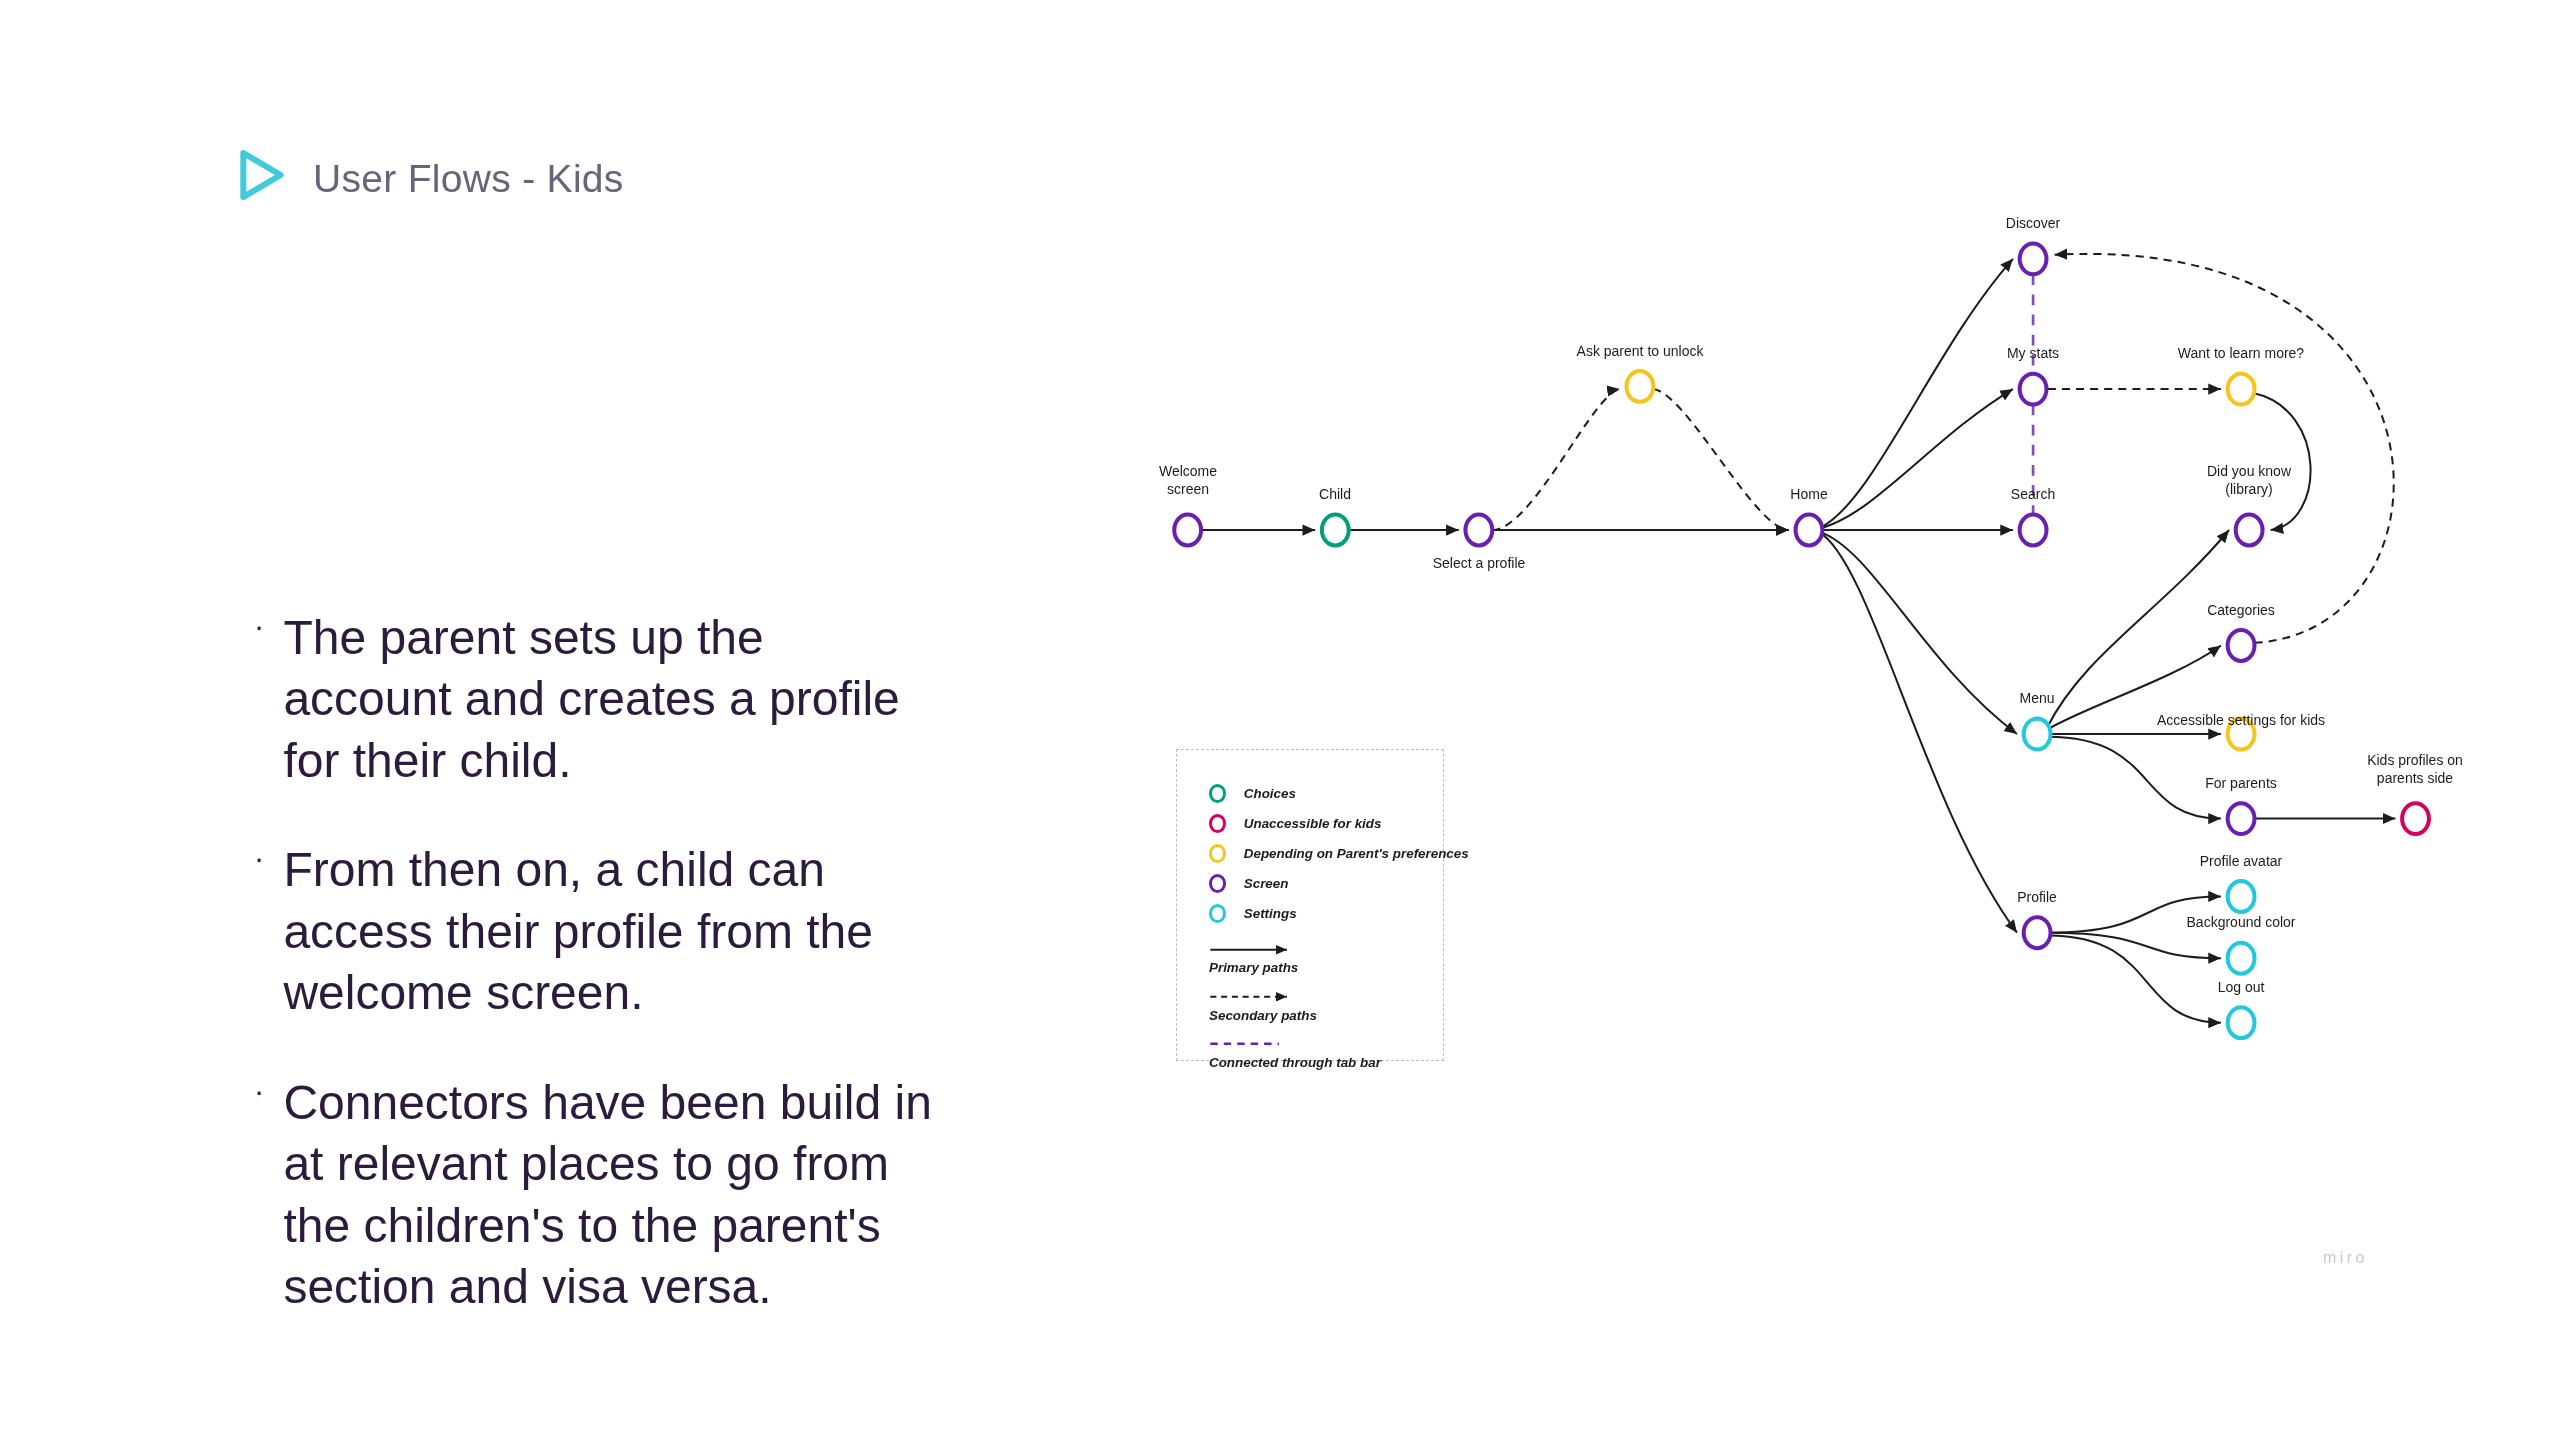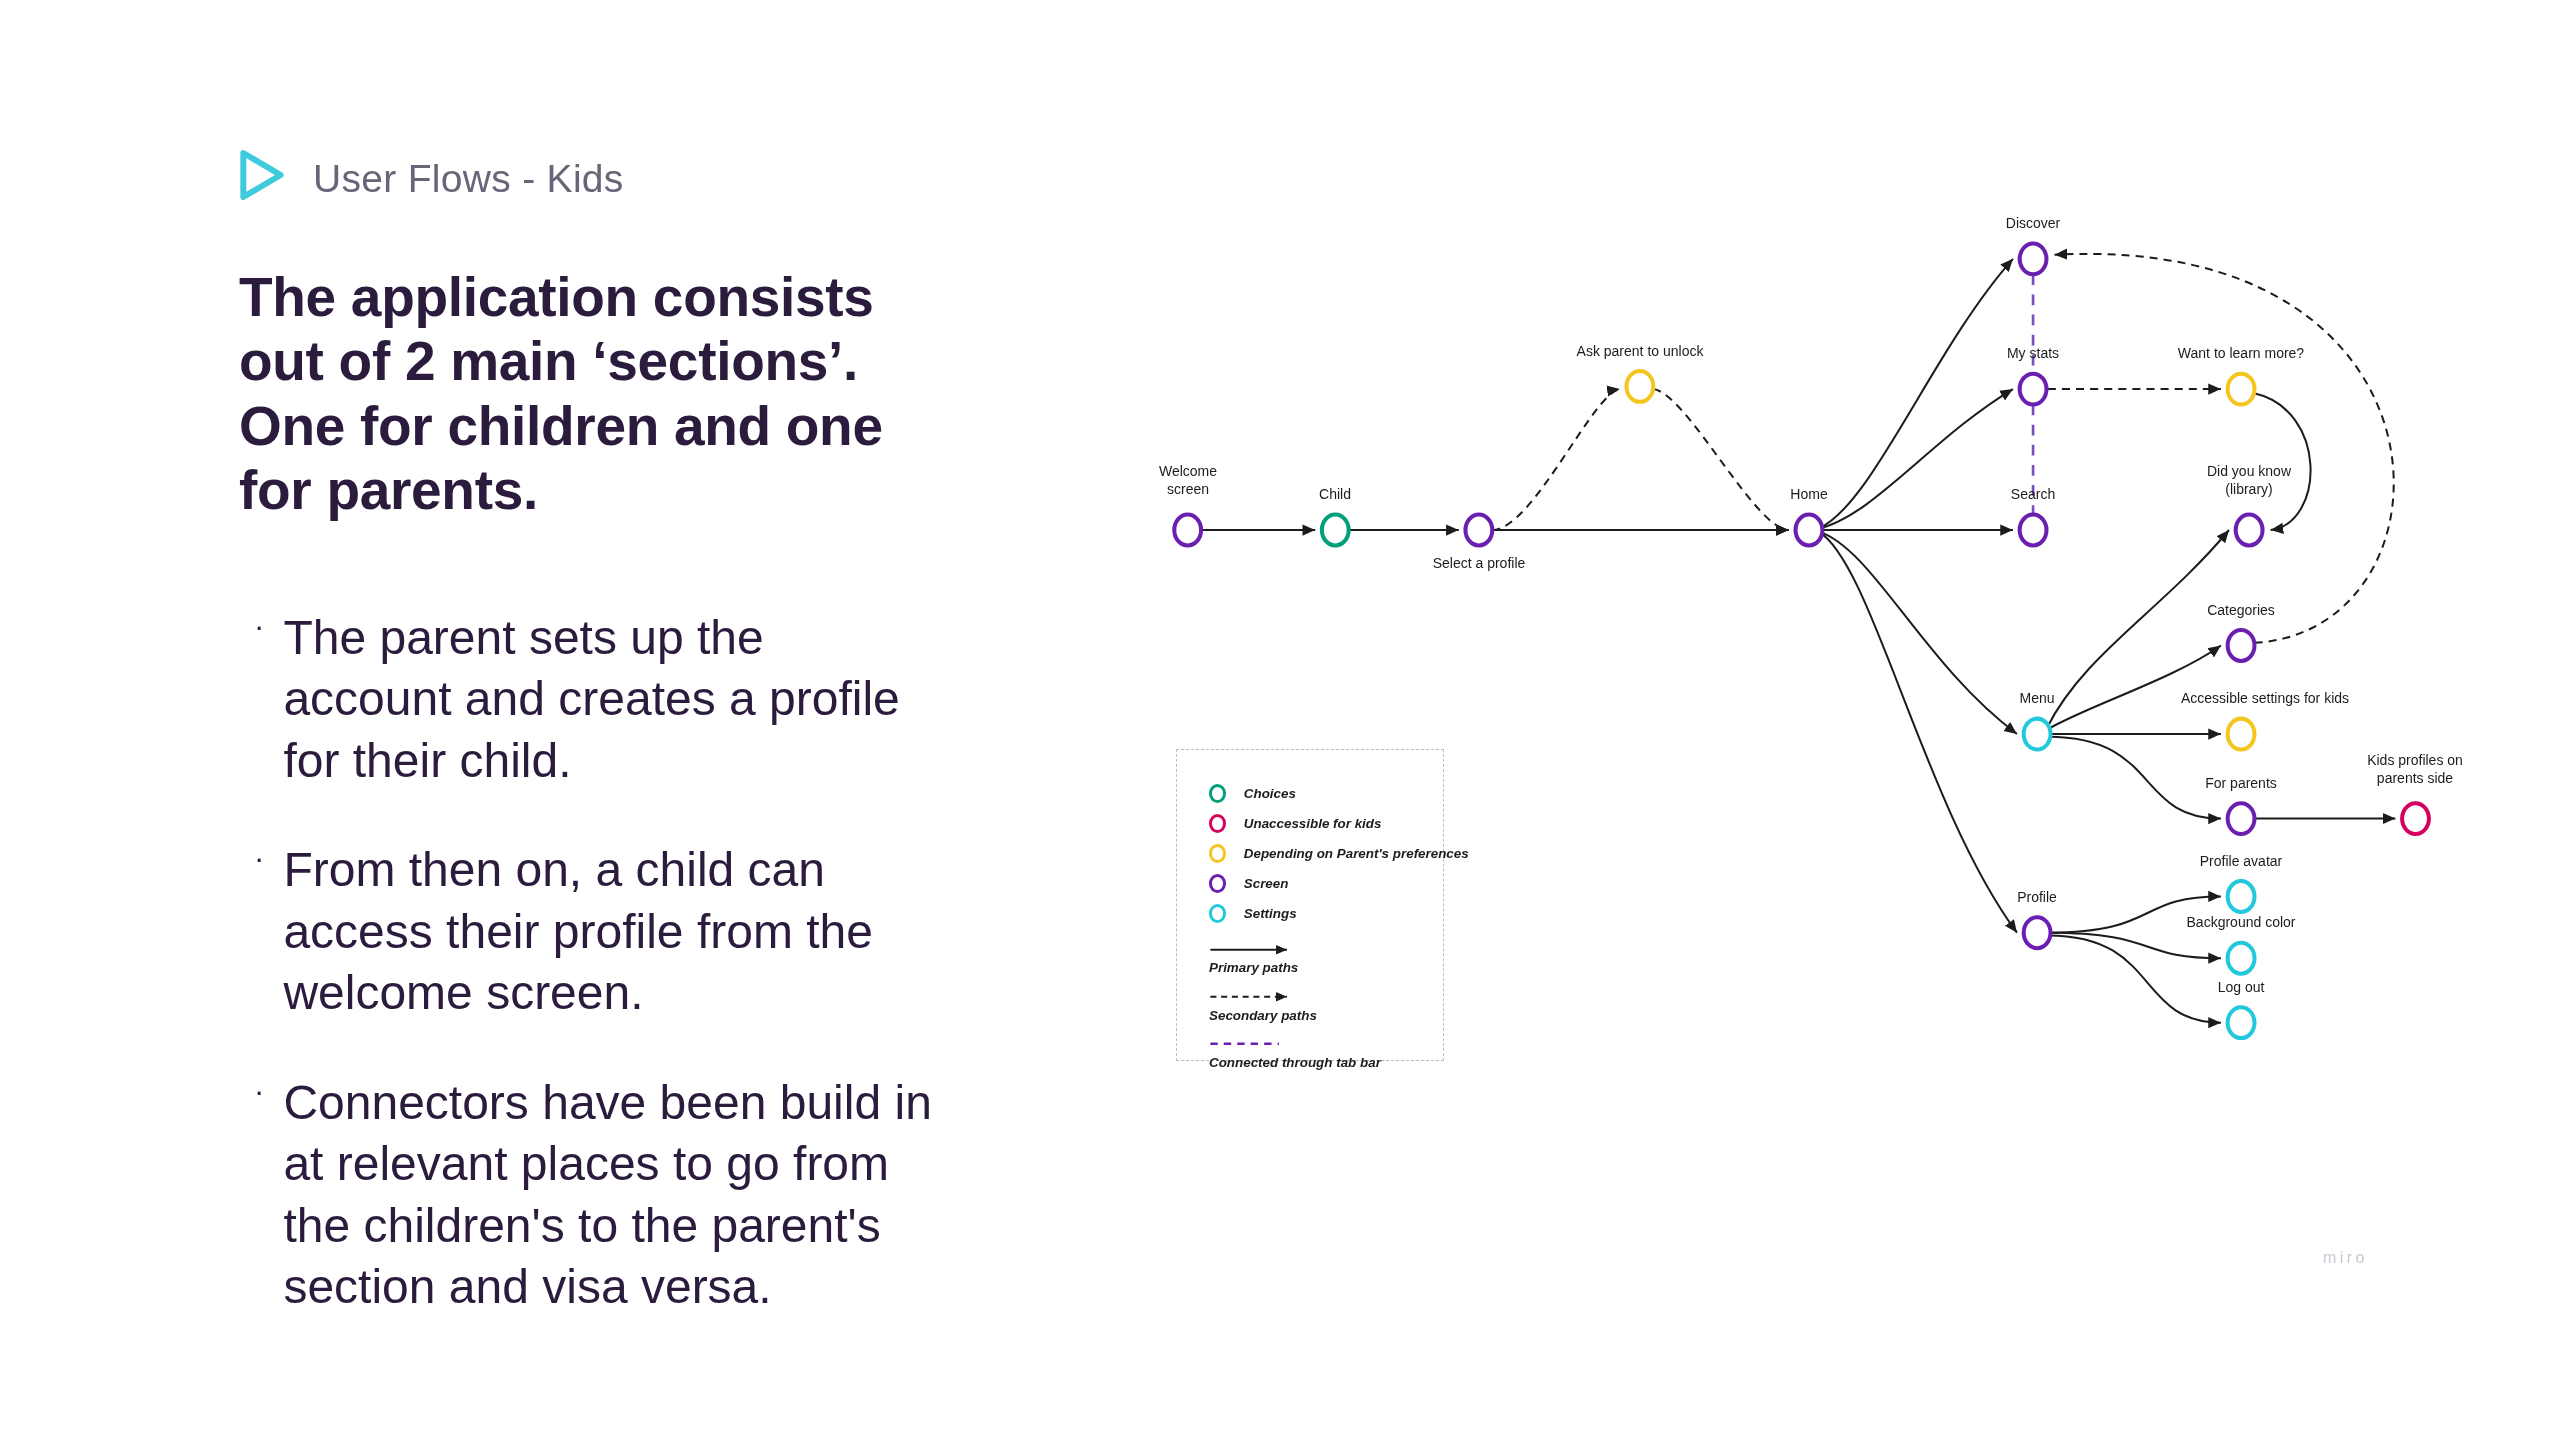--- a/index.html
+++ b/index.html
@@ -78,21 +78,20 @@
 
   <div class="header">
     <span class="play-icon">
       <svg viewBox="0 0 72 78" width="48" height="52" aria-hidden="true">
         <path d="M8 6 L64 39 L8 72 Z" fill="none" stroke="#3fcbdd" stroke-width="9" stroke-linejoin="round" stroke-linecap="round"></path>
       </svg>
     </span>
     <span class="header-title">User Flows - Kids</span>
   </div>
 
-  <div class="headline">The application consists out of 2 main ‘sections’. One for children and one for parents.</div>
 
   <div class="bullets">
     <div class="bullet">
       <span class="bullet-dot">·</span>
       <span class="bullet-text">The parent sets up the account and creates a profile for their child.</span>
     </div>
     <div class="bullet">
       <span class="bullet-dot">·</span>
       <span class="bullet-text">From then on, a child can access their profile from the welcome screen.</span>
     </div>
@@ -188,21 +187,21 @@
         <div class="node-label" style="left: 1115px; top: 235px;">
           <span style="display:block">Did you know</span>
           <span style="display:block">(library)</span>
         </div>
         <div class="node-label" style="left: 1107px; top: 374px;">
           <span style="display:block">Categories</span>
         </div>
         <div class="node-label" style="left: 903px; top: 462px;">
           <span style="display:block">Menu</span>
         </div>
-        <div class="node-label" style="left: 1107px; top: 462px; margin-left: 24px;">
+        <div class="node-label" style="left: 1107px; top: 484px;">
           <span style="display:block">Accessible settings for kids</span>
         </div>
         <div class="node-label" style="left: 1107px; top: 547px;">
           <span style="display:block">For parents</span>
         </div>
         <div class="node-label" style="left: 1281px; top: 524px;">
           <span style="display:block">Kids profiles on</span>
           <span style="display:block">parents side</span>
         </div>
         <div class="node-label" style="left: 903px; top: 661px;">

